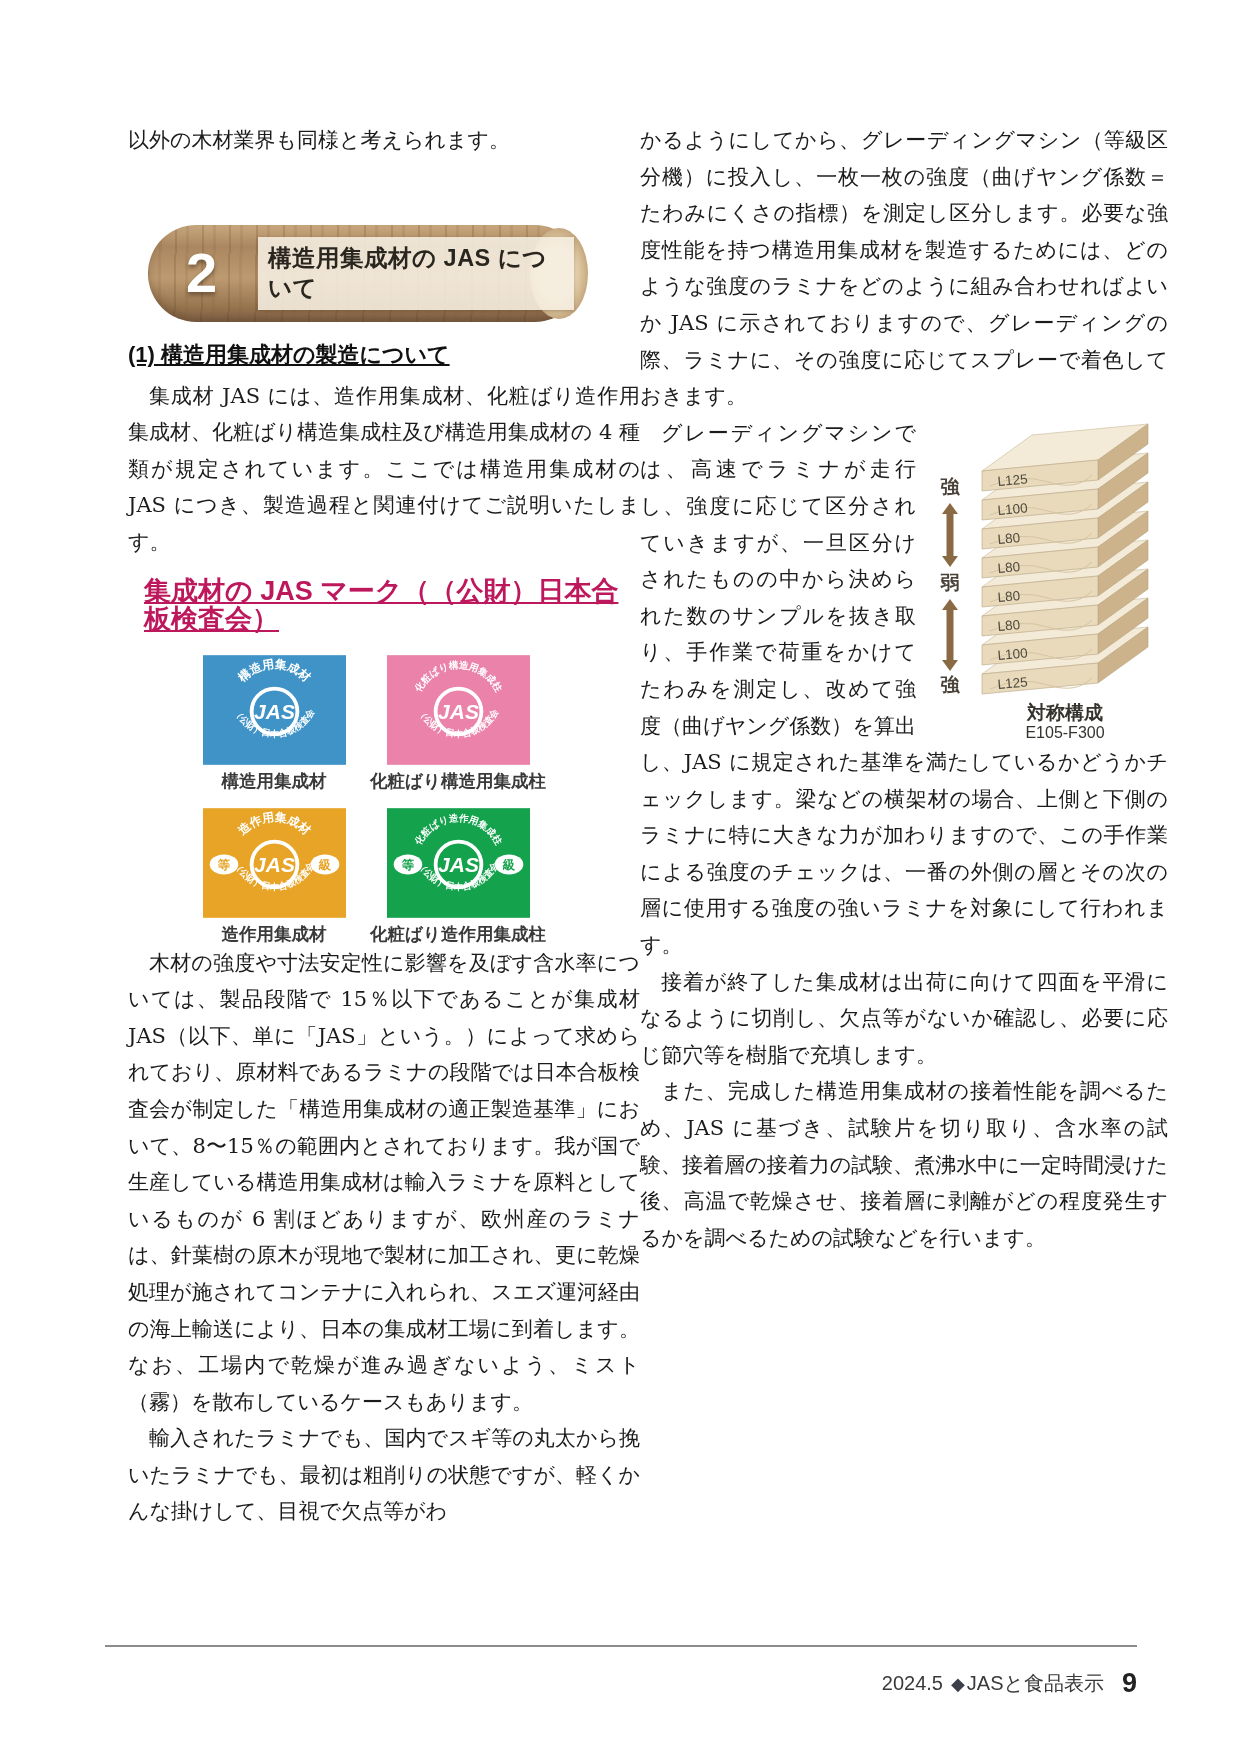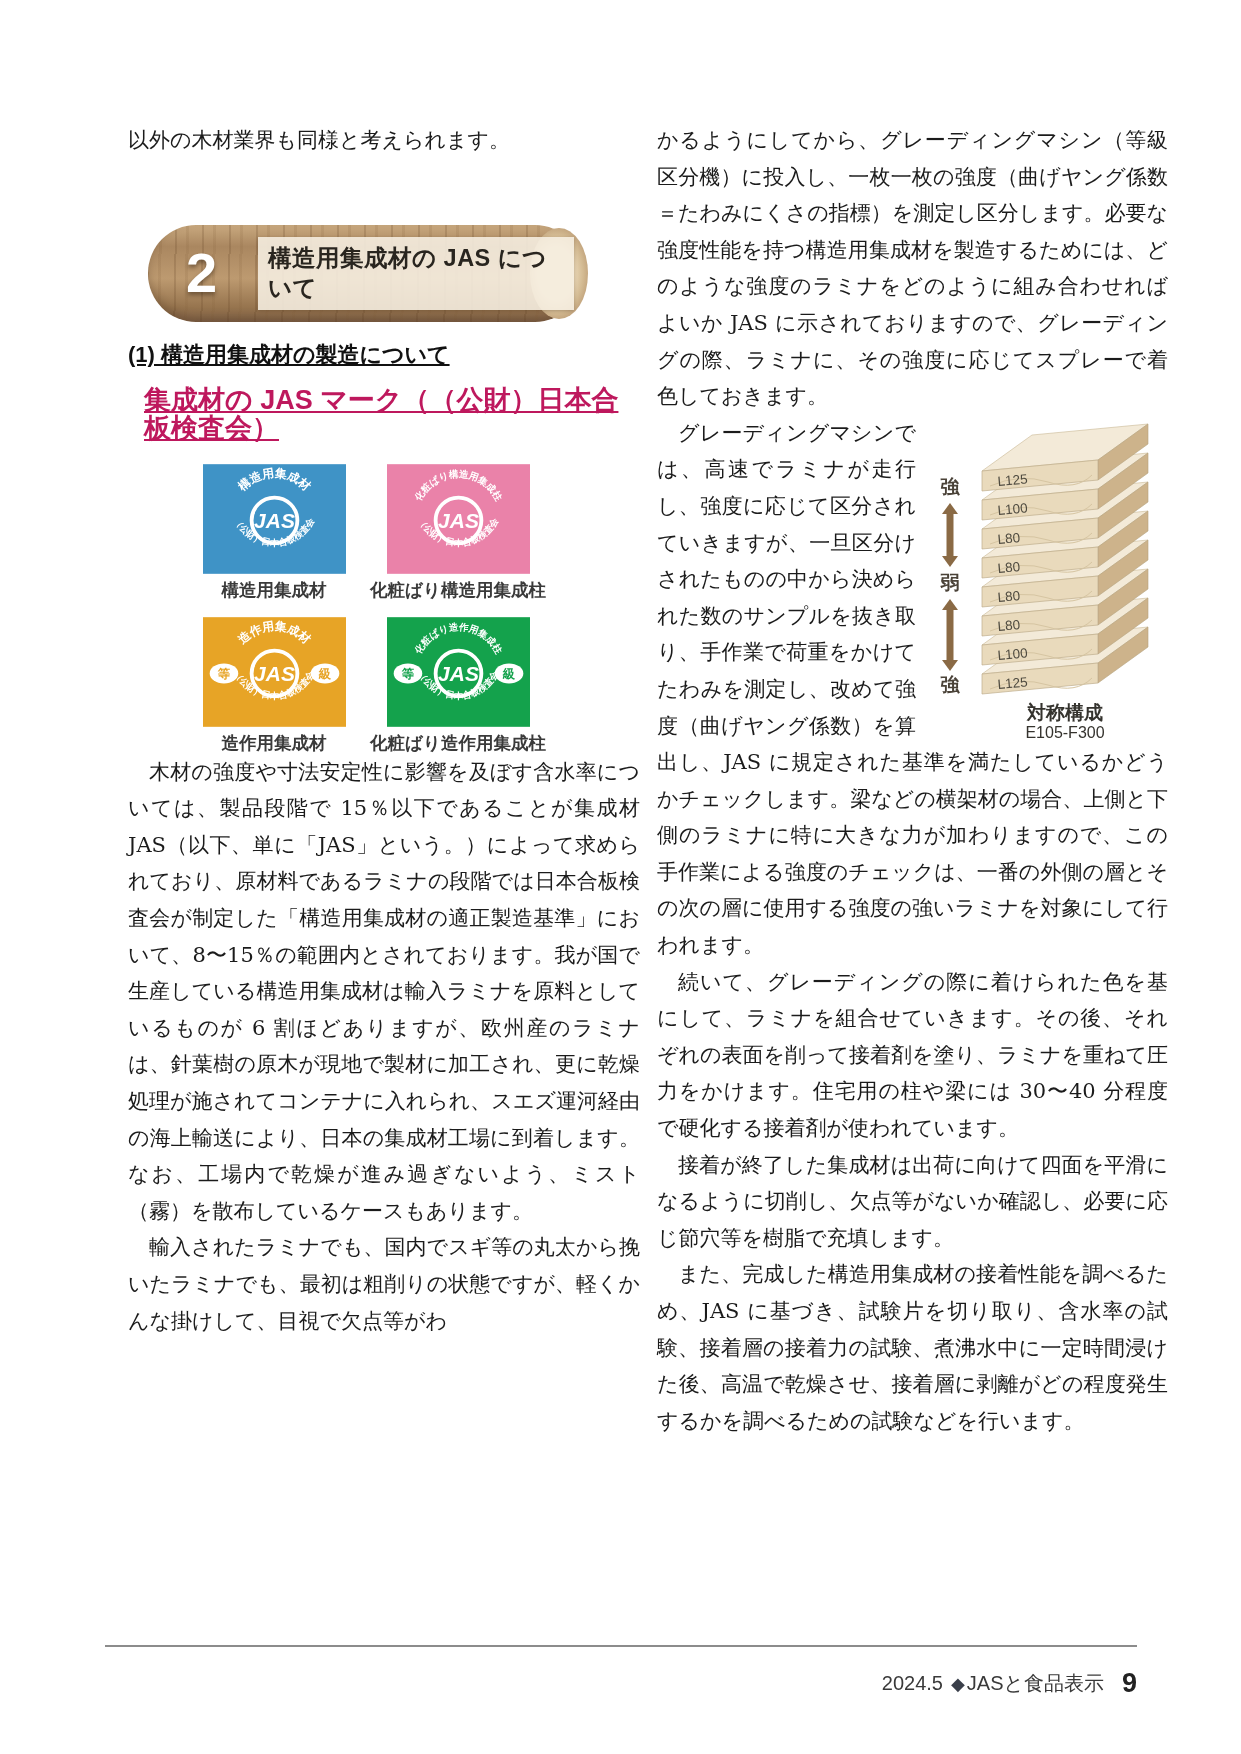--- a/index.html
+++ b/index.html
@@ -8,21 +8,20 @@
     width:1241px;height:1754px;
     margin:0 auto;
     background:#ffffff;
     overflow:hidden;
     font-family:"DejaVu Serif","Liberation Serif",serif;
     color:#1b1b1b;
   }
   .columns{
     display:flex;
     padding:122px 73px 0 128px;
-    gap:17px;
   }
   .col-left{width:512px;flex:0 0 512px;}
   .col-right{flex:1;min-width:0;}
   p.body{
     margin:0;
     font-size:21px;
     line-height:36.6px;
     text-align:justify;
     text-justify:inter-character;
     word-break:normal;
@@ -129,20 +128,21 @@
       <div class="banner">
         <div class="banner-cap"></div>
         <div class="banner-num">2</div>
         <div class="banner-panel">
           <div class="banner-title">構造用集成材の JAS について</div>
         </div>
       </div>
 
       <div class="sub-heading">(1) 構造用集成材の製造について</div>
 
+      <p class="body ind">集成材 JAS には、造作用集成材、化粧ばり造作用集成材、化粧ばり構造集成柱及び構造用集成材の 4 種類が規定されています。ここでは構造用集成材の JAS につき、製造過程と関連付けてご説明いたします。</p>
 
       <div class="jas-heading">集成材の JAS マーク（（公財）日本合板検査会）</div>
 
       <div class="marks-grid" id="marks-grid">
           <div class="mark-cell">
             <svg width="143" height="110" viewBox="0 0 150 115">
     <rect width="150" height="115" fill="#3f93c6"></rect>
     <defs>
       <path id="arcTop0" d="M 32 67 A 44 44 0 1 1 118 67"></path>
       <path id="arcBot0" d="M 30 49 A 46 46 0 0 0 120 49"></path>
@@ -287,21 +287,20 @@
       <polygon points="168,43 218,7 218,27 168,63" fill="#cdb38b" stroke="#b5a27e" stroke-width="0.6"></polygon>
       <polygon points="52,54 168,43 168,63 52,74" fill="#e9dabc" stroke="#bfae8c" stroke-width="0.7"></polygon>
       <path d="M 60 69 Q 90 56 118 65 T 162 58" fill="none" stroke="#d6c5a2" stroke-width="1"></path>
       <text x="68" y="69" font-size="13.5" font-family="&quot;Liberation Sans&quot;,&quot;DejaVu Sans&quot;,sans-serif" fill="#4f4b40" transform="rotate(-5 68 69)">L125</text>
     </g>
     <text x="135" y="302" text-anchor="middle" font-size="19" font-weight="bold" font-family="&quot;Liberation Sans&quot;,&quot;DejaVu Sans&quot;,sans-serif" fill="#35332e">対称構成</text>
     <text x="135" y="321" text-anchor="middle" font-size="16" font-family="&quot;Liberation Sans&quot;,&quot;DejaVu Sans&quot;,sans-serif" fill="#35332e">E105-F300</text>
   </svg>
           </span><span>グレーディングマシンでは、高速でラミナが走行し、強度に応じて区分されていきますが、一旦区分けされたものの中から決められた数のサンプルを抜き取り、手作業で荷重をかけてたわみを測定し、改めて強度（曲げヤング係数）を算出し、JAS に規定された基準を満たしているかどうかチェックします。梁などの横架材の場合、上側と下側のラミナに特に大きな力が加わりますので、この手作業による強度のチェックは、一番の外側の層とその次の層に使用する強度の強いラミナを対象にして行われます。</span></p>
 
-      <p class="body ind">続いて、グレーディングの際に着けられた色を基にして、ラミナを組合せていきます。その後、それぞれの表面を削って接着剤を塗り、ラミナを重ねて圧力をかけます。住宅用の柱や梁には 30〜40 分程度で硬化する接着剤が使われています。</p>
 
       <p class="body ind">接着が終了した集成材は出荷に向けて四面を平滑になるように切削し、欠点等がないか確認し、必要に応じ節穴等を樹脂で充填します。</p>
 
       <p class="body ind">また、完成した構造用集成材の接着性能を調べるため、JAS に基づき、試験片を切り取り、含水率の試験、接着層の接着力の試験、煮沸水中に一定時間浸けた後、高温で乾燥させ、接着層に剥離がどの程度発生するかを調べるための試験などを行います。</p>
 
     </div>
   </div>
 
   <div class="footer-rule"></div>
 

